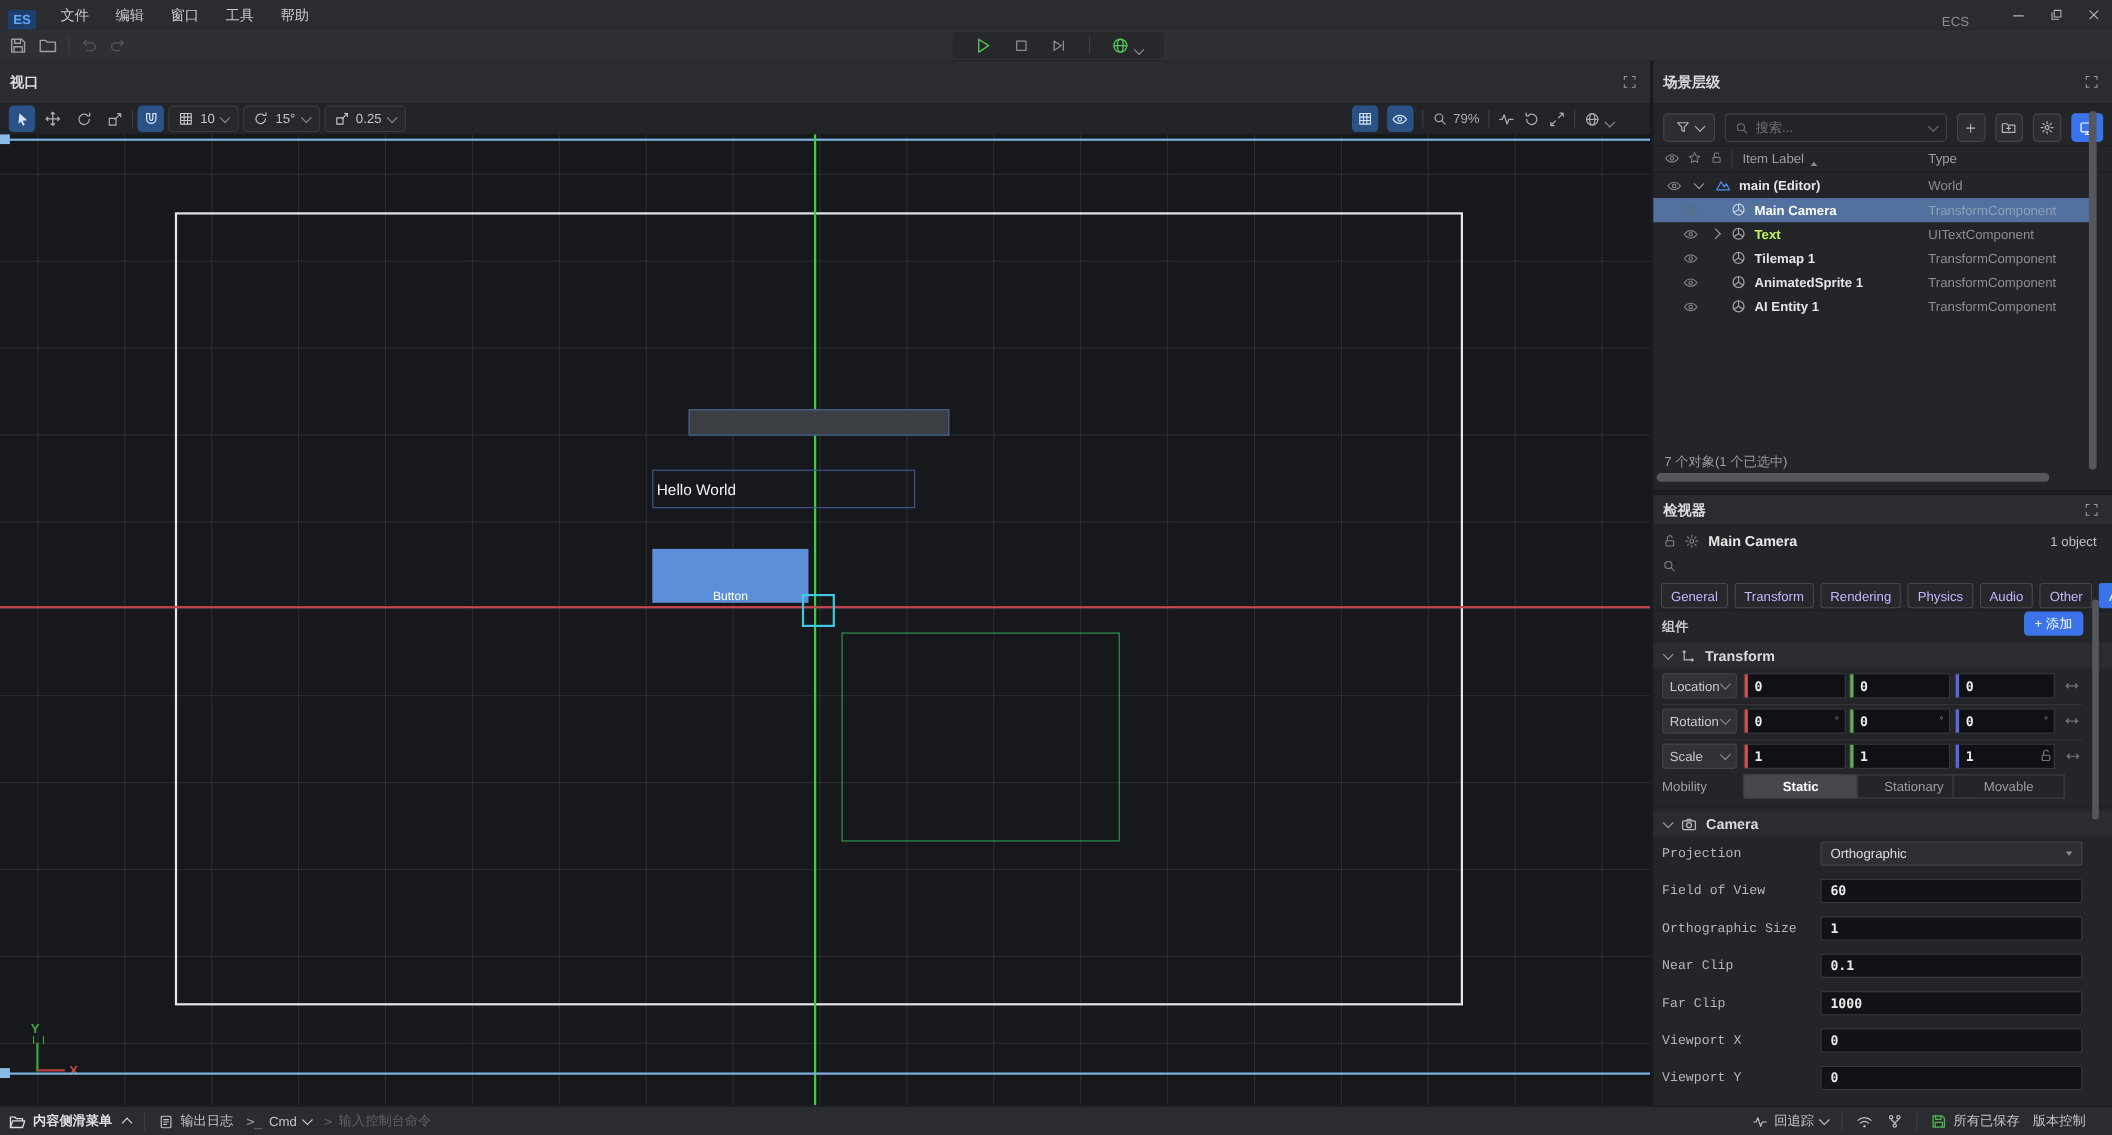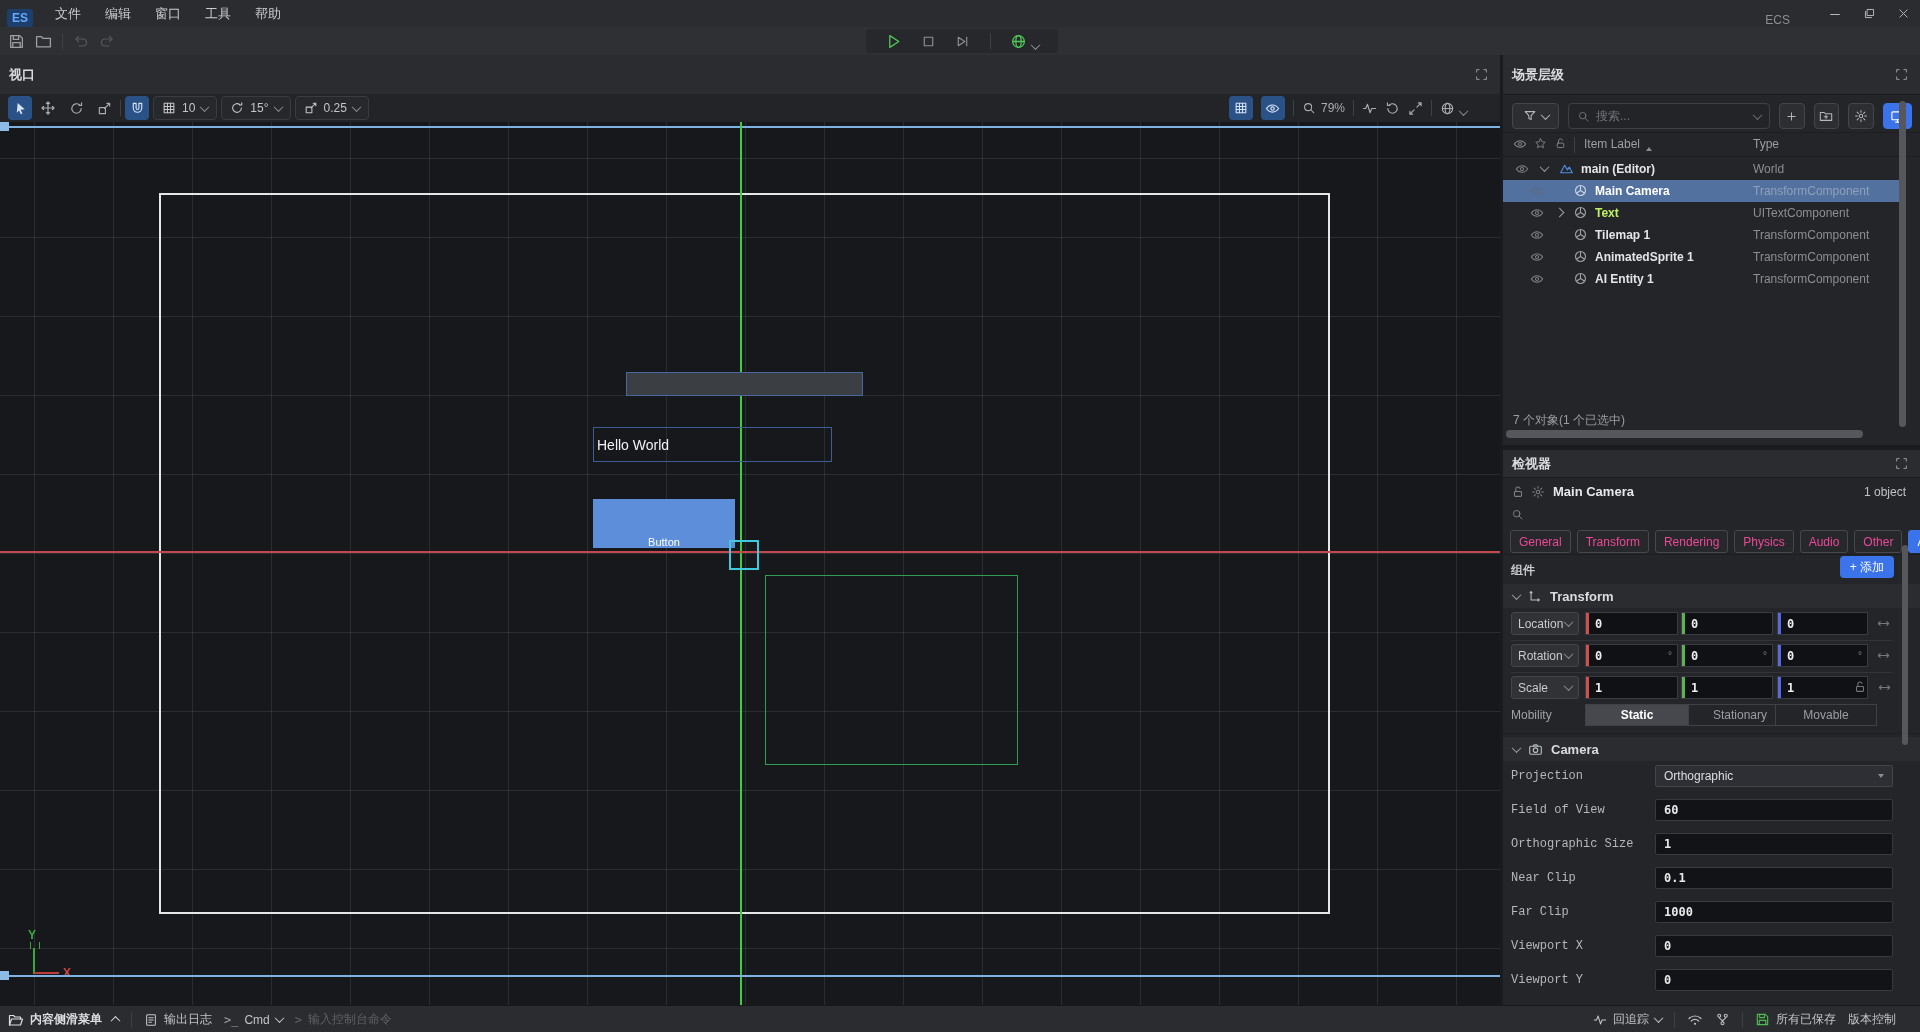--- a/index.html
+++ b/index.html
@@ -71,21 +71,21 @@
   .h-row{position:absolute;left:0;width:398px;height:22px;font-size:12px;color:#d2d4d7;}
   .h-row .type{position:absolute;left:250px;top:4px;color:#8b8e93;}
   .h-row.sel{background:#52719f;}
   .h-row.sel .type{color:#8fa0ba;}
   .eye{color:#7d8085;}
   .scroll-thumb{background:#55575c;border-radius:4px;}
   
   .obj-row{position:absolute;left:0;top:30px;width:417px;height:24px;}
   .insp-search{position:absolute;left:24px;top:56px;width:366px;height:20px;background:#1e2024;border:1px solid #3c3e44;border-radius:3px;display:flex;align-items:center;padding:0 6px;color:#6b6e73;}
   .tabs{position:absolute;left:7px;top:80px;display:flex;gap:6px;}
-  .tab{height:21px;padding:0 8px;border:1px solid #46484d;border-radius:3px;display:flex;align-items:center;color:#ec4899;font-size:12px;background:#26282b;}
+  .tab{height:21px;padding:0 8px;border:1px solid #46484d;border-radius:3px;display:flex;align-items:center;color:#c4b5fd;font-size:12px;background:#26282b;}
   .tab.active{background:#3b74ea;border-color:#3b74ea;color:#fff;}
   .sec-head{position:absolute;left:0;width:417px;height:24px;background:#2a2c30;display:flex;align-items:center;gap:8px;padding-left:10px;box-sizing:border-box;color:#dadce0;}
   .sec-title{font-size:13px;font-weight:bold;}
   .t-row{position:absolute;left:0;width:417px;height:25px;}
   .t-label{position:absolute;left:8px;top:0;width:68px;height:23px;background:#303236;border:1px solid #434549;border-radius:3px;display:flex;align-items:center;justify-content:space-between;padding:0 6px;box-sizing:border-box;color:#c8cacd;}
   .t-field{position:absolute;top:0;height:23px;background:#101114;border:1px solid #3a3c42;display:flex;align-items:center;box-sizing:border-box;}
   .t-field .bar{width:3px;height:100%;}
   .t-field .val{font-family:"DejaVu Sans Mono",monospace;font-weight:bold;font-size:12px;color:#eceded;padding-left:6px;}
   .t-field .deg{margin-left:auto;margin-right:5px;color:#7a7d82;font-size:10px;}
   .bar-r{background:#d0504e;} .bar-g{background:#5cb152;} .bar-b{background:#5a68dd;}

